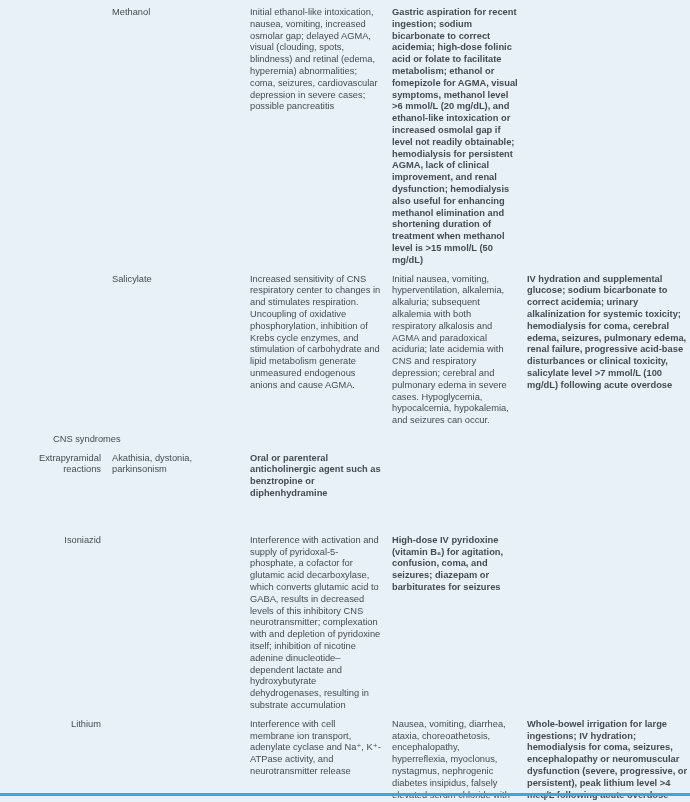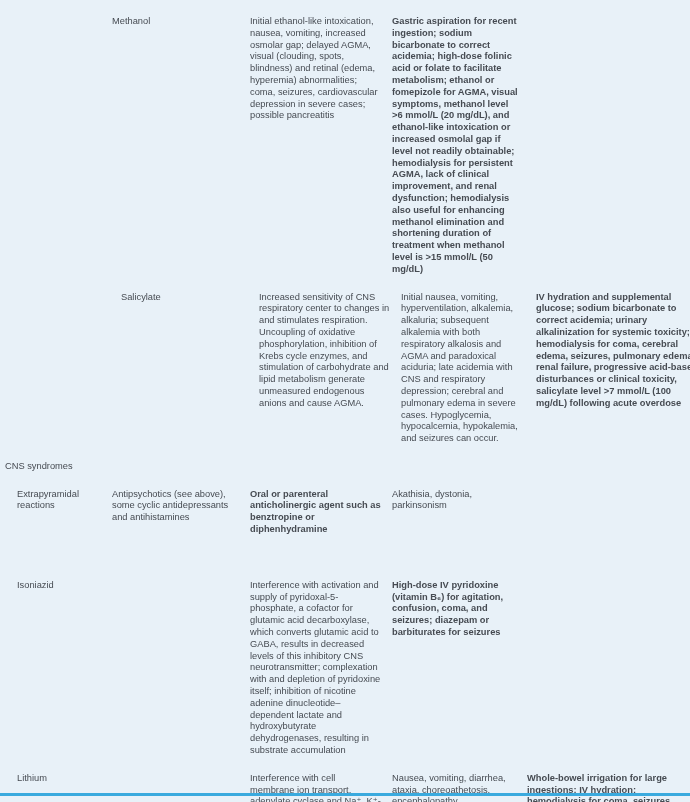--- a/index.html
+++ b/index.html
@@ -13,28 +13,28 @@
     background:var(--bg,#e8f1f8);
     color:var(--fg,#464b52);
     overflow:hidden;
     font-size:9.3px;
     line-height:11.8px;
   }
   .row{
     display:grid;
     grid-template-columns:107px 138px 142px 135px 168px;
     box-sizing:border-box;
-    padding-top:16px;
+    padding-top:7px;
   }
   .cell{box-sizing:border-box;padding-left:5px;padding-right:6px;}
   .c5{padding-right:2px;font-weight:bold;}
-  .row.sub .c1{padding-left:17px;}
+  .row.sub .c1{padding-left:17px;text-align:right;}
   .r0{min-height:193px;}
-  .r1{min-height:148px;margin-left:9px;}
-  .r2{min-height:15px;}
+  .r1{min-height:148px;}
+  .r2{min-height:15px;margin-left:48px;}
   .r3{min-height:41px;}
   .r4{min-height:181px;margin-top:28px;}
   .r5{min-height:217px;}
   .bottom-rule{
     position:absolute;
     left:0;top:793px;
     width:690px;height:2.5px;
     background:var(--rule,#3aaade);
   }
 </style>
@@ -61,23 +61,22 @@
   <div class="row r2">
     <div class="cell c1">CNS syndromes</div>
     <div class="cell c2"></div>
     <div class="cell c3"></div>
     <div class="cell c4"></div>
     <div class="cell c5"></div>
   </div>
 
   <div class="row r3 sub">
     <div class="cell c1">Extrapyramidal reactions</div>
-    <div class="cell c2">Antipsychotics (see above), some cyclic antidepressants and antihistamines</div>
+    <div class="cell c4">Akathisia, dystonia, parkinsonism</div>
     <div class="cell c5">Oral or parenteral anticholinergic agent such as benztropine or diphenhydramine</div>
-    <div class="cell c4">Akathisia, dystonia, parkinsonism</div>
   </div>
 
   <div class="row r4 sub">
     <div class="cell c1">Isoniazid</div>
     <div class="cell c2"></div>
     <div class="cell c3">Interference with activation and supply of pyridoxal-5-phosphate, a cofactor for glutamic acid decarboxylase, which converts glutamic acid to GABA, results in decreased levels of this inhibitory CNS neurotransmitter; complexation with and depletion of pyridoxine itself; inhibition of nicotine adenine dinucleotide–dependent lactate and hydroxybutyrate dehydrogenases, resulting in substrate accumulation</div>
     <div class="cell c5">High-dose IV pyridoxine (vitamin B₆) for agitation, confusion, coma, and seizures; diazepam or barbiturates for seizures</div>
   </div>
 
   <div class="row r5 sub">

